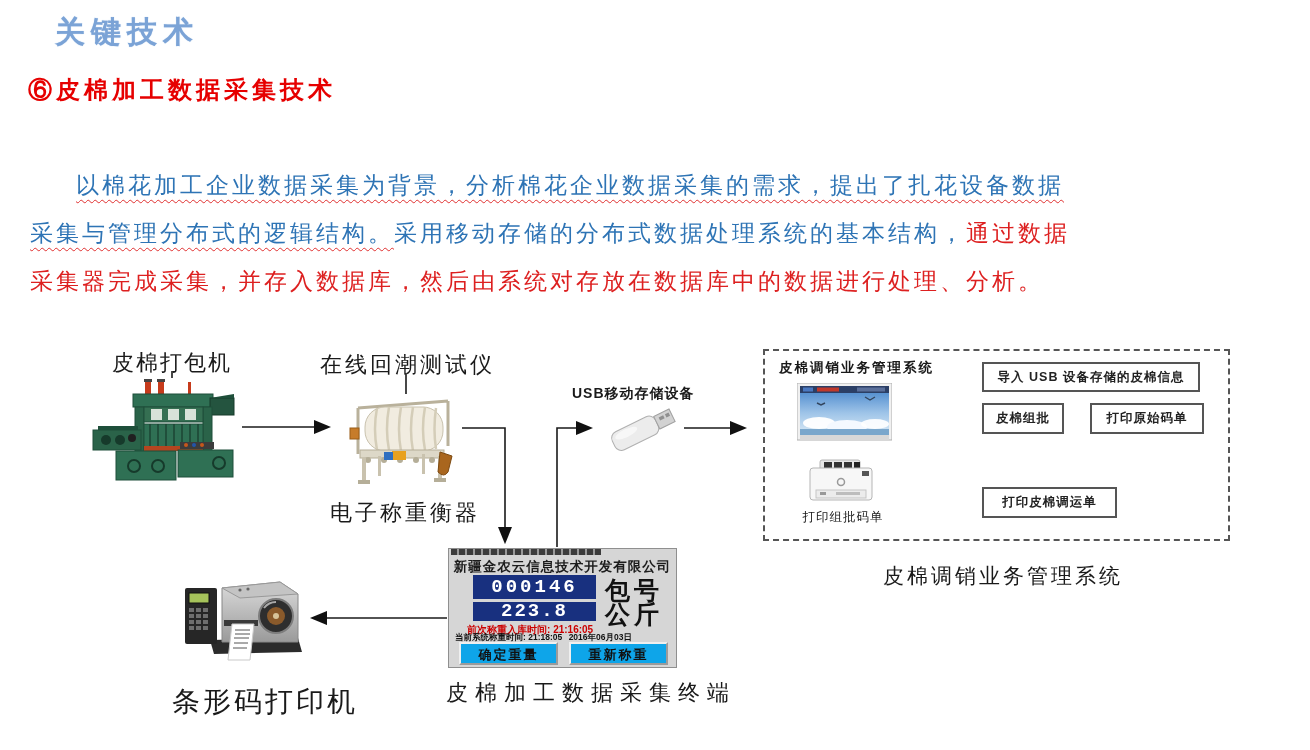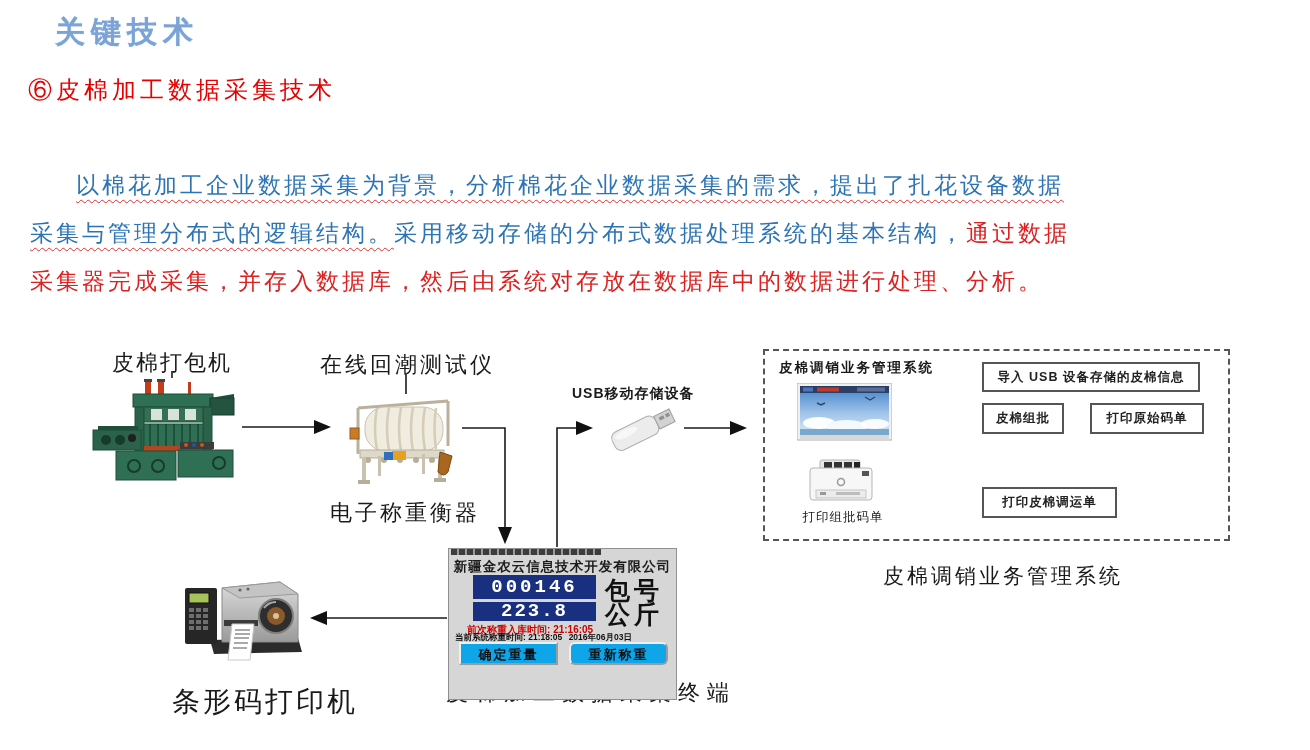--- a/index.html
+++ b/index.html
@@ -2,21 +2,21 @@
 <html><head>
 <meta charset="utf-8">
 <style>
   html,body{margin:0;padding:0;background:#fff;}
   .slide{position:relative;width:1310px;height:750px;background:#fff;overflow:hidden;
          font-family:"Liberation Sans",sans-serif;}
 
   
   .slide-title{position:absolute;left:55px;top:12px;font-size:30px;letter-spacing:6px;
                color:#7ba3d6;font-weight:bold;text-shadow:0 0 1px #a9c6e8;}
-  .section-heading{position:absolute;left:28px;top:74px;font-size:24px;font-weight:normal;
+  .section-heading{position:absolute;left:28px;top:74px;font-size:24px;font-weight:bold;
                    letter-spacing:4px;color:#e60000;font-family:"Liberation Serif",serif;}
 
   
   .para-line{position:absolute;left:30px;white-space:nowrap;font-size:23px;letter-spacing:3px;
              font-family:"Liberation Serif",serif;line-height:1;}
   .t-blue{color:#2e74b5;}
   .t-red{color:#dd2020;}
   .wavy{text-decoration-line:underline;text-decoration-style:wavy;
         text-decoration-color:#e03030;text-decoration-thickness:1px;text-underline-offset:6px;}
 
@@ -24,21 +24,21 @@
   .diag-label{position:absolute;color:#1a1a1a;white-space:nowrap;}
 
   
   .sys-box{position:absolute;left:763px;top:349px;width:467px;height:192px;
            border:2px dashed #555;box-sizing:border-box;background:#fff;}
   .step-box{position:absolute;border:2px solid #555;box-sizing:border-box;background:#fff;
             display:flex;align-items:center;justify-content:center;font-size:12.5px;
             font-weight:bold;color:#222;letter-spacing:1px;white-space:nowrap;}
 
   
-  .terminal{position:absolute;left:448px;top:548px;width:229px;height:152px;
+  .terminal{position:absolute;left:448px;top:548px;width:229px;height:120px;
             background:#d6d6d6;border:1px solid #8f8f8f;box-sizing:border-box;}
   .term-menubar{position:absolute;left:2px;top:0;width:150px;height:6px;background:#3c3c3c;
             background-image:repeating-linear-gradient(90deg,#3c3c3c 0 6px,#9a9a9a 6px 8px);}
   .term-company{position:absolute;left:0;top:9px;width:100%;text-align:center;font-size:13.5px;
             font-weight:bold;color:#1c1c1c;letter-spacing:1px;font-family:"Liberation Serif",serif;}
   .term-display{position:absolute;left:24px;width:123px;background:#18307f;color:#fff;
             font-weight:bold;text-align:center;font-family:"Liberation Mono",monospace;}
   .term-unit{position:absolute;left:156px;font-size:25px;font-weight:bold;color:#111;
             letter-spacing:4px;font-family:"Liberation Serif",serif;}
   .term-small{position:absolute;left:6px;white-space:nowrap;font-weight:bold;}
@@ -266,16 +266,16 @@
     <div class="term-small" style="top:74px;font-size:10px;color:#cc0000;padding-left:12px;">
       <span>前次称重入库时间:</span>
       <span>21:16:05</span>
     </div>
     <div class="term-small" style="top:83px;font-size:8.5px;color:#111;">
       <span>当前系统称重时间:</span>
       <span>21:18:05</span>
       <span style="margin-left:4px;">2016年06月03日</span>
     </div>
     <button class="term-btn" style="left:10px;">确定重量</button>
-    <button class="term-btn" style="left:120px;border-radius:6px;">重新称重</button>
+    <button class="term-btn" style="left:120px;">重新称重</button>
   </div>
 
 </div>
 
 </body></html>

